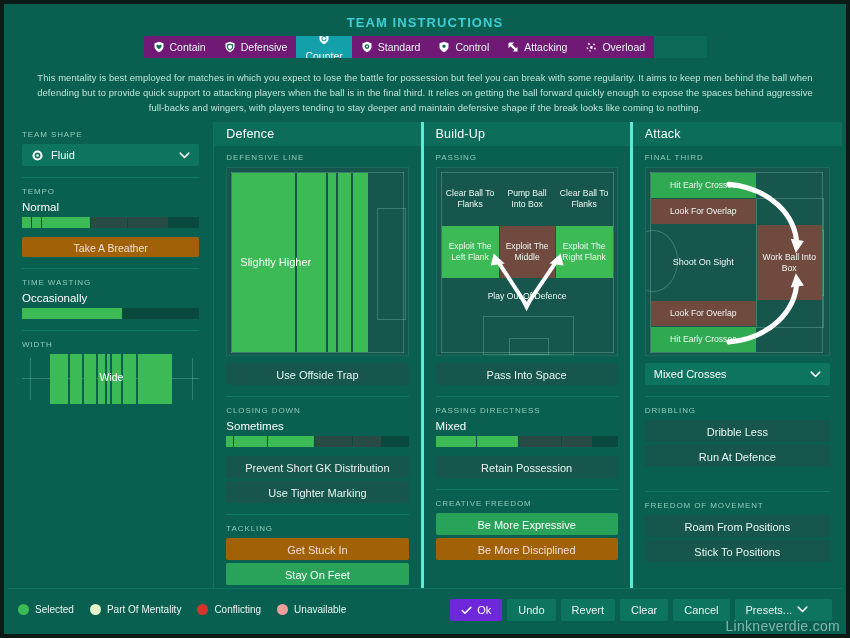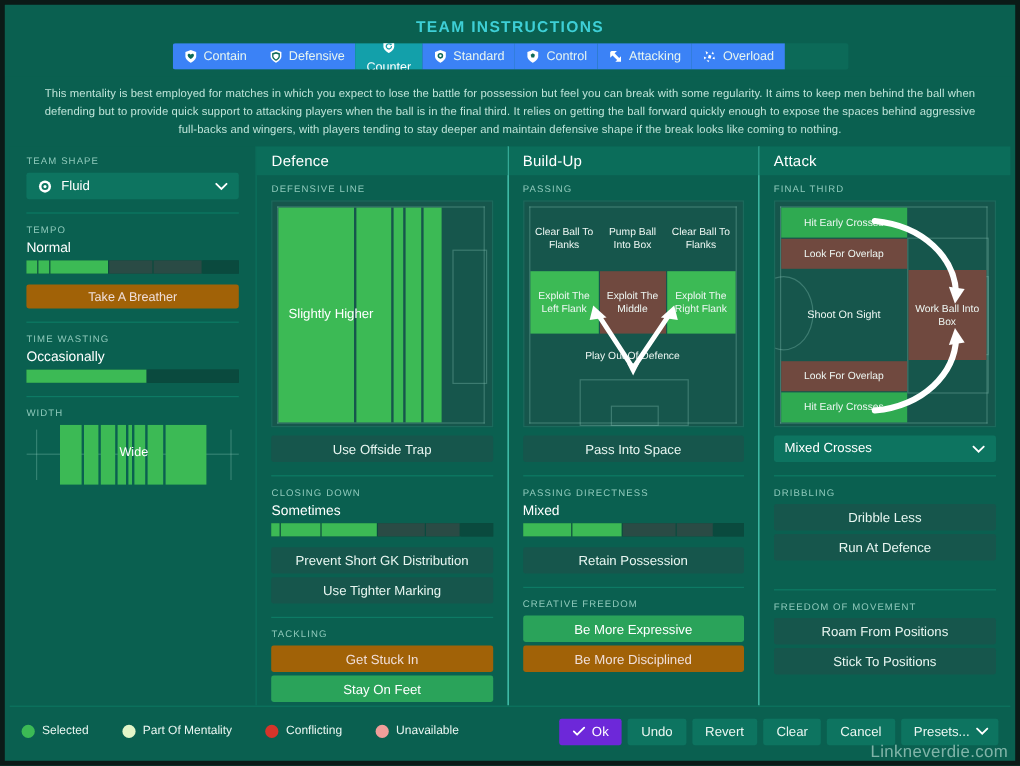--- a/index.html
+++ b/index.html
@@ -41,21 +41,21 @@
   }
   .mentality-tab{
     display:flex;align-items:center;justify-content:center;
     gap:5px;
     padding:0 9px;
     font-size:10.5px;
     color:#e7f5f1;
     height:22px;
     cursor:pointer;
     white-space:nowrap;
-    background:#3b82f6;
+    background:#701a75;
   }
   .mentality-tab.active{
     background:#13a0aa;
     color:#ffffff;
     flex-direction:column;
   }
   .mentality-tab .ic{
     width:12px;height:12px;display:block;flex:0 0 12px;
   }
   .mentality-tab .ic svg{display:block;width:12px;height:12px;}
@@ -81,21 +81,21 @@
   .col-sidebar{
     width:207px;
     background:#0a6050;
     box-sizing:border-box;
     padding:8px 14px 0 14px;
     border-right:1px solid #0d7460;
   }
   .col{
     width:210px;
     box-sizing:border-box;
-    border-right:1px solid #5eead4;
+    border-right:3px solid #5eead4;
     background:#0a6050;
   }
   .col:last-child{border-right:none;}
   .col-head{
     height:24px;
     background:#0b6d5a;
     color:#ffffff;
     font-size:12.5px;
     display:flex;align-items:center;
     padding-left:12px;
@@ -204,37 +204,37 @@
   .footer{
     position:absolute;
     left:4px;right:4px;bottom:4px;
     height:42px;
     background:#0a6050;
     border-top:1px solid #0d7460;
     display:flex;align-items:center;
     padding:0 10px;
     box-sizing:border-box;
   }
-  .legend{display:flex;align-items:center;gap:28px;flex:1;}
+  .legend{display:flex;align-items:center;gap:16px;flex:1;}
   .legend-item{display:flex;align-items:center;gap:6px;color:#eaf6f1;font-size:10px;}
   .dot{width:11px;height:11px;border-radius:50%;display:block;}
   .footer-btns{display:flex;align-items:center;gap:5px;}
   .fbtn{
     height:22px;
     padding:0 11px;
     background:#0d7460;
     color:#eaf6f1;
     font-size:11px;
     border:none;border-radius:2px;
     cursor:pointer;
     display:flex;align-items:center;gap:5px;
     font-family:inherit;
   }
   .fbtn.primary{background:#6d28d9;color:#ffffff;}
-  .fbtn.presets{padding-right:8px;}
+  .fbtn.presets{padding-right:24px;}
   .tick{width:11px;height:9px;display:block;}
   .watermark{
     position:absolute;
     right:6px;bottom:0px;
     color:rgba(190,225,215,0.65);
     font-size:14px;
     letter-spacing:0.3px;
     pointer-events:none;
   }
 </style>

